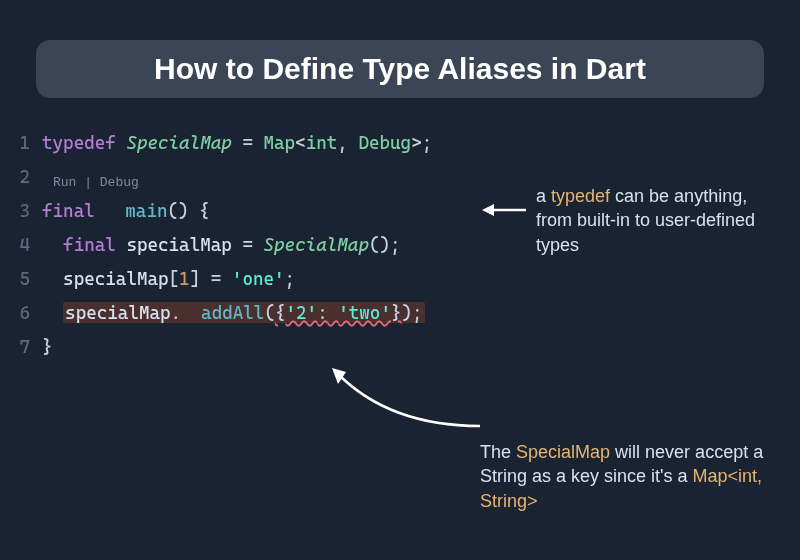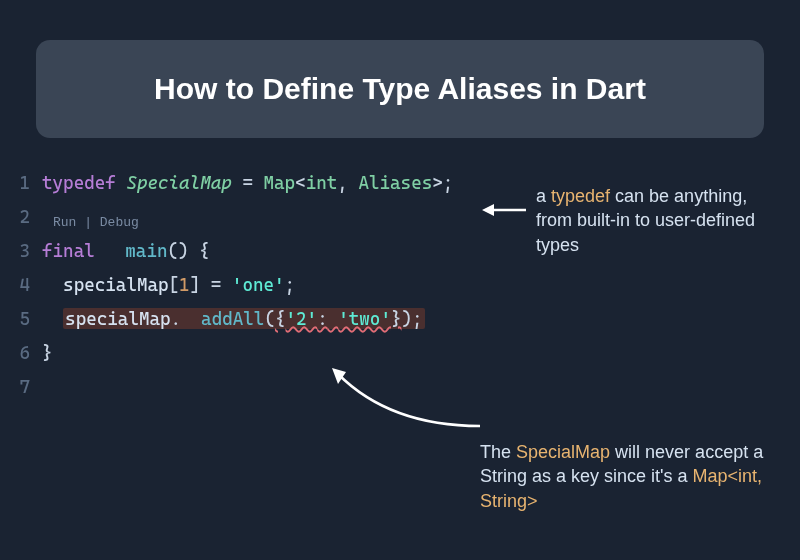--- a/index.html
+++ b/index.html
@@ -9,21 +9,21 @@
   background: #1a2332;
   font-family: 'Segoe UI', -apple-system, sans-serif;
   color: #d4d4d4;
   overflow: hidden;
   position: relative;
 }
 .title-box {
   margin: 40px 36px 28px 36px;
   background: #3a4555;
   border-radius: 14px;
-  padding: 32px 20px;
+  padding: 12px 20px;
   text-align: center;
 }
 .title-box h1 {
   color: #ffffff;
   font-size: 30px;
   font-weight: 700;
 }
 .editor {
   position: relative;
   display: flex;
@@ -113,23 +113,24 @@
   <div class="gutter">
     <div>1</div>
     <div>2</div>
     <div>3</div>
     <div>4</div>
     <div>5</div>
     <div>6</div>
     <div>7</div>
   </div>
   <div class="code">
-    <div class="code-line"><span class="kw">typedef</span><span> </span><span class="type-ital">SpecialMap</span><span> </span><span class="op">=</span><span> </span><span class="type">Map</span><span class="punc">&lt;</span><span class="type">int</span><span class="punc">,</span><span> </span><span class="type">Aliases</span><span class="punc">&gt;</span><span class="punc">;</span></div>
+    <div class="code-line"><span class="kw">typedef</span><span> </span><span class="type-ital">SpecialMap</span><span> </span><span class="op">=</span><span> </span><span class="type">Map</span><span class="punc">&lt;</span><span class="type">int</span><span class="punc">,</span><span> </span><span class="type">Debug</span><span class="punc">&gt;</span><span class="punc">;</span></div>
     <div class="code-line"></div>
     <div class="code-line line3-wrap"><span class="codelens">Run | Debug</span><span class="kw">final</span><span> </span><span class="fn">main</span><span class="punc">()</span><span> </span><span class="punc">{</span></div>
+    <div class="code-line"><span>  </span><span class="kw">final</span><span> </span><span>specialMap</span><span> </span><span class="op">=</span><span> </span><span class="type-ital">SpecialMap</span><span class="punc">()</span><span class="punc">;</span></div>
     <div class="code-line"><span>  </span><span>specialMap</span><span class="punc">[</span><span class="num">1</span><span class="punc">]</span><span> </span><span class="op">=</span><span> </span><span class="str">'one'</span><span class="punc">;</span></div>
     <div class="code-line"><span>  </span><span class="error-highlight"><span>specialMap</span><span class="punc">.</span><span class="fn">addAll</span><span class="punc">(</span><span class="squiggle"><span class="punc">{</span><span class="str">'2'</span><span class="punc">:</span><span> </span><span class="str">'two'</span><span class="punc">}</span></span><span class="punc">)</span><span class="punc">;</span></span></div>
     <div class="code-line"><span class="punc">}</span></div>
   </div>
 </div>
 
 <svg class="arrow1" viewBox="0 0 44 20">
   <line x1="44" y1="10" x2="8" y2="10" stroke="#ffffff" stroke-width="2.5"></line>
   <polygon points="0,10 12,4 12,16" fill="#ffffff"></polygon>
 </svg>

